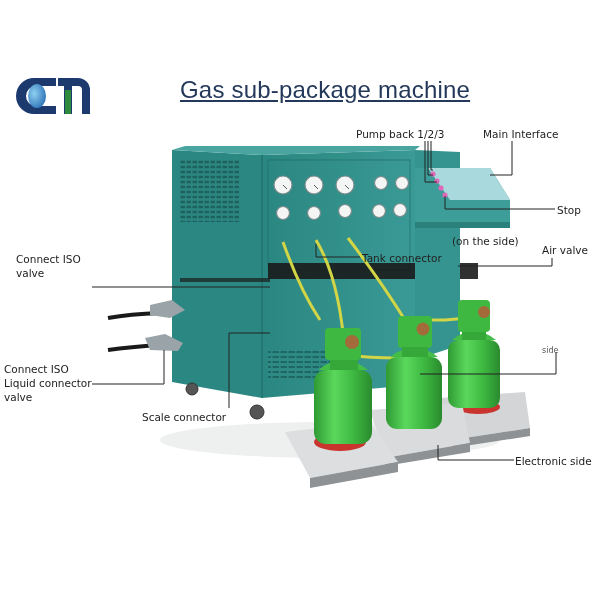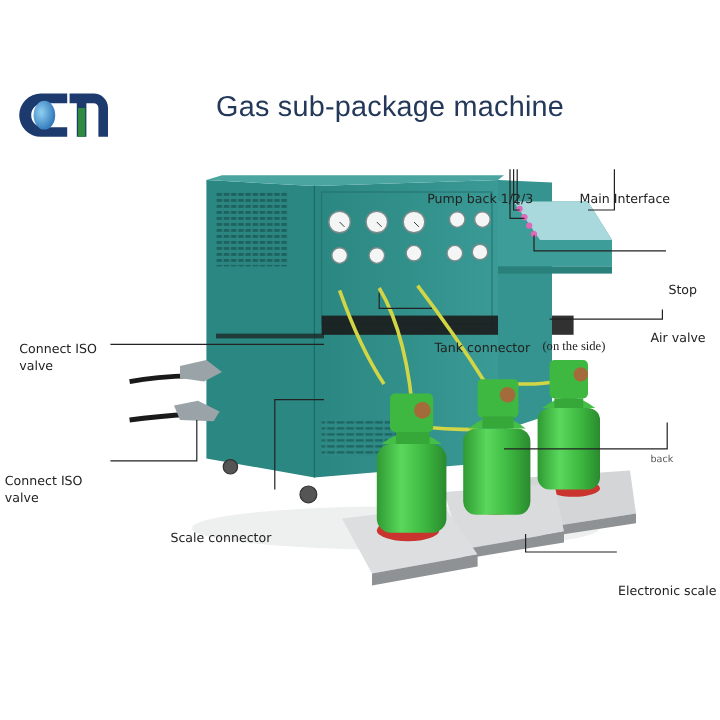--- a/index.html
+++ b/index.html
@@ -1,21 +1,21 @@
 <!DOCTYPE html>
 <html><head>
 <meta charset="utf-8">
 <style>
   html, body { margin:0; padding:0; background:#ffffff; }
   body { width:600px; height:600px; position:relative; overflow:hidden;
          font-family:"Liberation Sans", "DejaVu Sans", sans-serif; }
   .abs { position:absolute; }
-  .title { left:180px; top:76px; font-size:24px; color:#24385a; letter-spacing:0.2px; white-space:nowrap; }
+  .title { left:180px; top:76px; font-size:24px; color:#24385a; letter-spacing:0.2px; white-space:nowrap;text-decoration:underline; }
   .logo { left:12px; top:74px; width:80px; height:42px; }
-  .lbl { position:absolute; font-family:"DejaVu Sans", sans-serif; font-size:10.5px; color:#222; white-space:nowrap; line-height:14px;margin-top:32px; }
+  .lbl { position:absolute; font-family:"DejaVu Sans", sans-serif; font-size:10.5px; color:#222; white-space:nowrap; line-height:14px; }
   .lbl.center { text-align:left; }
   svg.diagram { position:absolute; left:0; top:0; }
 </style>
 </head>
 <body>
 
 <svg class="abs logo" viewBox="0 0 80 42">
   <defs>
     <radialGradient id="lg" cx="35%" cy="40%" r="70%">
       <stop offset="0%" stop-color="#8fd0f0"></stop>
@@ -188,27 +188,28 @@
 
     <polyline points="514,460 438,460 438,445"></polyline>
   </g>
 </svg>
 
 <div class="lbl" style="left:356px;top:127px;">Pump back 1/2/3</div>
 <div class="lbl" style="left:483px;top:127px;text-align:right;">Main Interface</div>
 <div class="lbl" style="left:557px;top:203px;">Stop</div>
 <div class="lbl" style="left:542px;top:243px;">Air valve</div>
 <div class="lbl" style="left:362px;top:251px;">Tank connector</div>
-<div class="lbl" style="left:452px;top:251px;font-family:Liberation Serif, serif;">(on the side)</div>
+<div class="lbl" style="left:452px;top:234px;">(on the side)</div>
 
 <div class="lbl center" style="left:16px;top:252px;width:104px;">
   <div>Connect ISO</div>
   <div>valve</div>
 </div>
 
 <div class="lbl center" style="left:4px;top:362px;width:104px;">
   <div>Connect ISO</div>
+  <div>Liquid connector</div>
   <div>valve</div>
 </div>
 
 <div class="lbl" style="left:142px;top:410px;text-align:right;">Scale connector</div>
-<div class="lbl" style="left:515px;top:454px;">Electronic scale</div>
-<div class="lbl" style="left:542px;top:344px;font-size:8px;color:#555;">back</div>
+<div class="lbl" style="left:515px;top:454px;">Electronic side</div>
+<div class="lbl" style="left:542px;top:344px;font-size:8px;color:#555;">side</div>
 
 </body></html>

